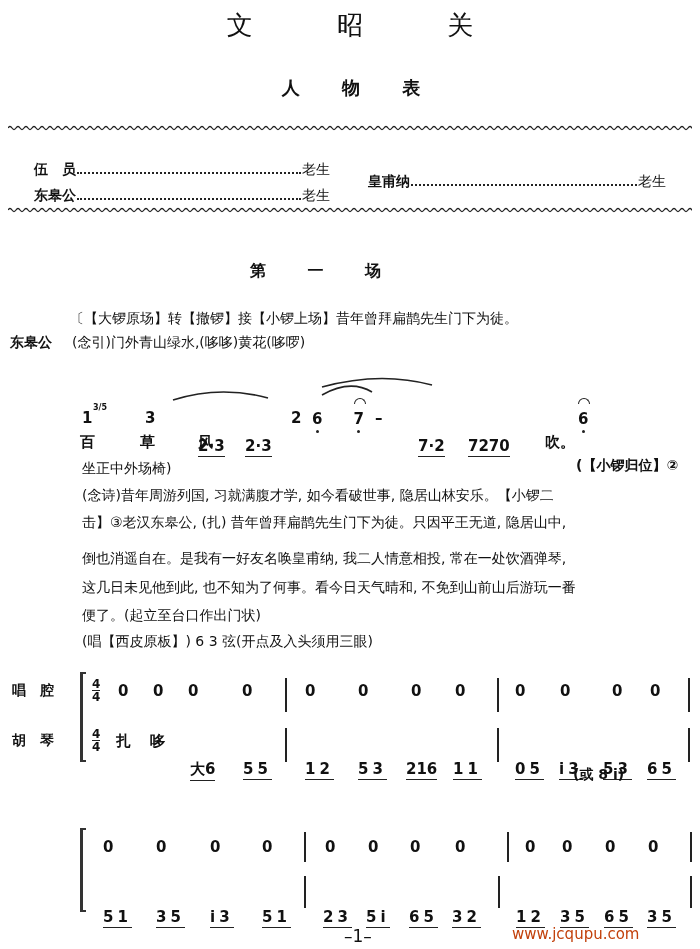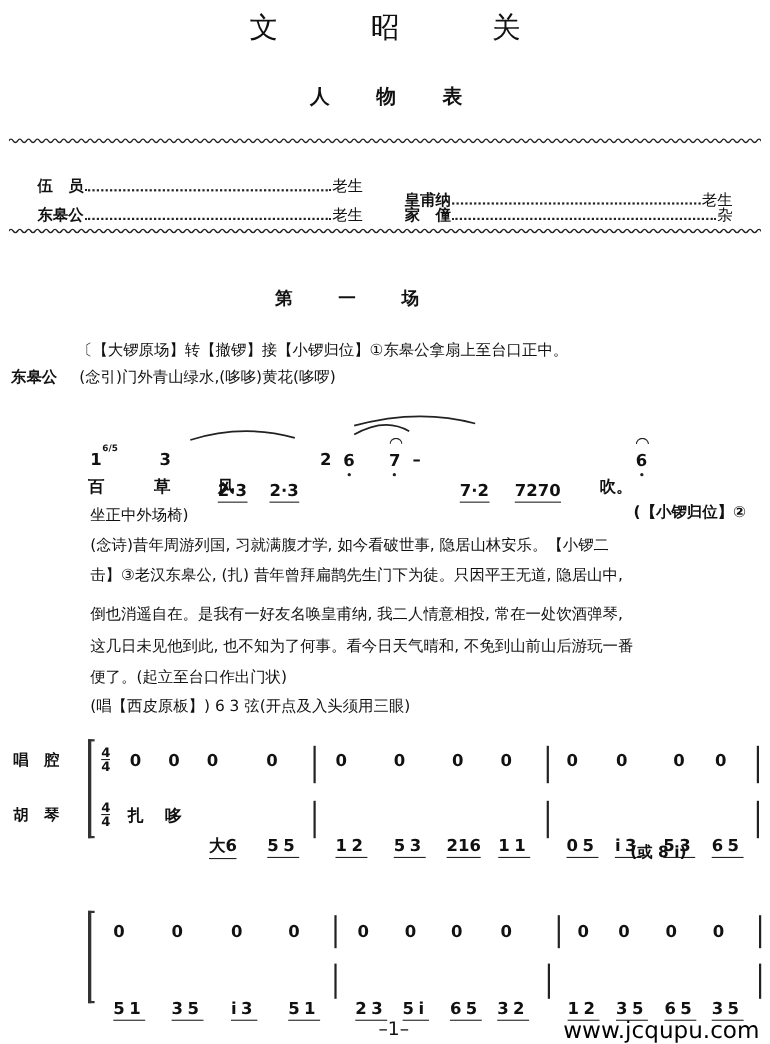--- a/index.html
+++ b/index.html
@@ -24,21 +24,21 @@
   .dot-below { position: relative; }
   .dot-below::after { content: ""; position: absolute; left: 50%; bottom: -5px; width: 3px; height: 3px; margin-left: -1.5px; background: #222; border-radius: 50%; }
   .fermata { position: relative; }
   .fermata::before { content: ""; position: absolute; left: 50%; top: -12px; width: 10px; height: 5px; margin-left: -5px; border: 1.5px solid #222; border-bottom: none; border-radius: 6px 6px 0 0; }
   .barline { width: 2px; background: #222; }
   .staff-bracket { width: 6px; border: 2px solid #333; border-right: none; border-left-width: 3px; }
   .timesig { font-size: 12px; font-weight: bold; text-align: center; line-height: 12px; }
   .timesig .frac { border-top: 1px solid #222; display: block; }
   .cell { position: absolute; font-size: 15px; font-weight: bold; text-align: center; }
   .footer-page { font-size: 17px; }
-  .watermark { font-family: "DejaVu Sans", sans-serif; font-size: 21px; color: #000000; }
+  .watermark { font-family: "DejaVu Sans", sans-serif; font-size: 15px; color: #c2410c; }
 </style>
 </head>
 <body>
 
 <div class="abs title">文 昭 关</div>
 
 <div class="abs subtitle">人 物 表</div>
 
 <div class="abs wavy" style="top:125px;">
   <svg width="684" height="6" viewBox="0 0 684 6">
@@ -57,48 +57,43 @@
     <span class="cast-dots"></span>
     <span class="cast-role">老生</span>
   </div>
 </div>
 <div class="abs cast-row" style="top:175px;">
   <div class="cast-cell" style="left:0; width:296px;">
     <span class="cast-name">东皋公</span>
     <span class="cast-dots"></span>
     <span class="cast-role">老生</span>
   </div>
-  <div class="cast-cell" style="left:334px; width:298px;">
-    <span class="cast-name">家　僮</span>
-    <span class="cast-dots"></span>
-    <span class="cast-role">杂</span>
-  </div>
 </div>
 
 <div class="abs wavy" style="top:207px;">
   <svg width="684" height="6" viewBox="0 0 684 6">
       <path d="M0 3 q2 -3 4 0 t4 0 t4 0 t4 0 t4 0 t4 0 t4 0 t4 0 t4 0 t4 0 t4 0 t4 0 t4 0 t4 0 t4 0 t4 0 t4 0 t4 0 t4 0 t4 0 t4 0 t4 0 t4 0 t4 0 t4 0 t4 0 t4 0 t4 0 t4 0 t4 0 t4 0 t4 0 t4 0 t4 0 t4 0 t4 0 t4 0 t4 0 t4 0 t4 0 t4 0 t4 0 t4 0 t4 0 t4 0 t4 0 t4 0 t4 0 t4 0 t4 0 t4 0 t4 0 t4 0 t4 0 t4 0 t4 0 t4 0 t4 0 t4 0 t4 0 t4 0 t4 0 t4 0 t4 0 t4 0 t4 0 t4 0 t4 0 t4 0 t4 0 t4 0 t4 0 t4 0 t4 0 t4 0 t4 0 t4 0 t4 0 t4 0 t4 0 t4 0 t4 0 t4 0 t4 0 t4 0 t4 0 t4 0 t4 0 t4 0 t4 0 t4 0 t4 0 t4 0 t4 0 t4 0 t4 0 t4 0 t4 0 t4 0 t4 0 t4 0 t4 0 t4 0 t4 0 t4 0 t4 0 t4 0 t4 0 t4 0 t4 0 t4 0 t4 0 t4 0 t4 0 t4 0 t4 0 t4 0 t4 0 t4 0 t4 0 t4 0 t4 0 t4 0 t4 0 t4 0 t4 0 t4 0 t4 0 t4 0 t4 0 t4 0 t4 0 t4 0 t4 0 t4 0 t4 0 t4 0 t4 0 t4 0 t4 0 t4 0 t4 0 t4 0 t4 0 t4 0 t4 0 t4 0 t4 0 t4 0 t4 0 t4 0 t4 0 t4 0 t4 0 t4 0 t4 0 t4 0 t4 0 t4 0 t4 0 t4 0 t4 0 t4 0 t4 0 t4 0 t4 0 t4 0 t4 0 t4 0 t4 0 t4 0 t4 0 t4 0 t4 0 t4 0 t4 0 t4 0 t4 0 t4 0 t4 0 t4 0 t4 0 t4 0 t4 0 t4 0 t4 0 t4 0 t4 0 t4 0 t4 0" stroke="#222" stroke-width="1.3" fill="none"></path>
     </svg>
 </div>
 
 <div class="abs scene-title">第 一 场</div>
 
-<div class="abs line" style="top:310px; left:70px;">〔【大锣原场】转【撤锣】接【小锣归位】①东皋公拿扇上至台口正中。</div>
+<div class="abs line" style="top:310px; left:70px;">〔【大锣原场】转【撤锣】接【小锣上场】昔年曾拜扁鹊先生门下为徒。</div>
 
 <div class="abs speaker" style="top:334px; left:10px;">东皋公</div>
 <div class="abs line" style="top:334px; left:72px;">(念引)门外青山绿水,(哆哆)黄花(哆啰)</div>
 
 <div class="abs" style="top:395px; left:0; width:700px; height:60px;">
   <svg class="abs" style="left:0; top:-30px;" width="700" height="40">
     <path d="M173 35 Q220 20 268 33" stroke="#222" stroke-width="1.6" fill="none"></path>
     <path d="M322 30 Q350 14 372 27" stroke="#222" stroke-width="1.6" fill="none"></path>
     <path d="M322 22 Q380 6 432 20" stroke="#222" stroke-width="1.6" fill="none"></path>
   </svg>
   <span class="abs note" style="left:82px; top:14px;">1</span>
-  <span class="abs" style="left:93px; top:8px; font-size:8px; font-weight:bold;">6/5</span>
+  <span class="abs" style="left:93px; top:8px; font-size:8px; font-weight:bold;">3/5</span>
   <span class="abs note" style="left:145px; top:14px;">3</span>
   <span class="abs note ul1" style="left:198px; top:14px;">2·3</span>
   <span class="abs note ul1" style="left:245px; top:14px;">2·3</span>
   <span class="abs note" style="left:291px; top:14px;">2</span>
   <span class="abs note dot-below" style="left:312px; top:14px;">6</span>
   <span class="abs note dot-below fermata" style="left:338px; top:14px;">7</span>
   <span class="abs note" style="left:375px; top:14px;">–</span>
   <span class="abs note ul1" style="left:418px; top:14px;">7·2</span>
   <span class="abs note ul1" style="left:468px; top:14px;">7270</span>
   <span class="abs note dot-below fermata" style="left:547px; top:14px;">6</span>

